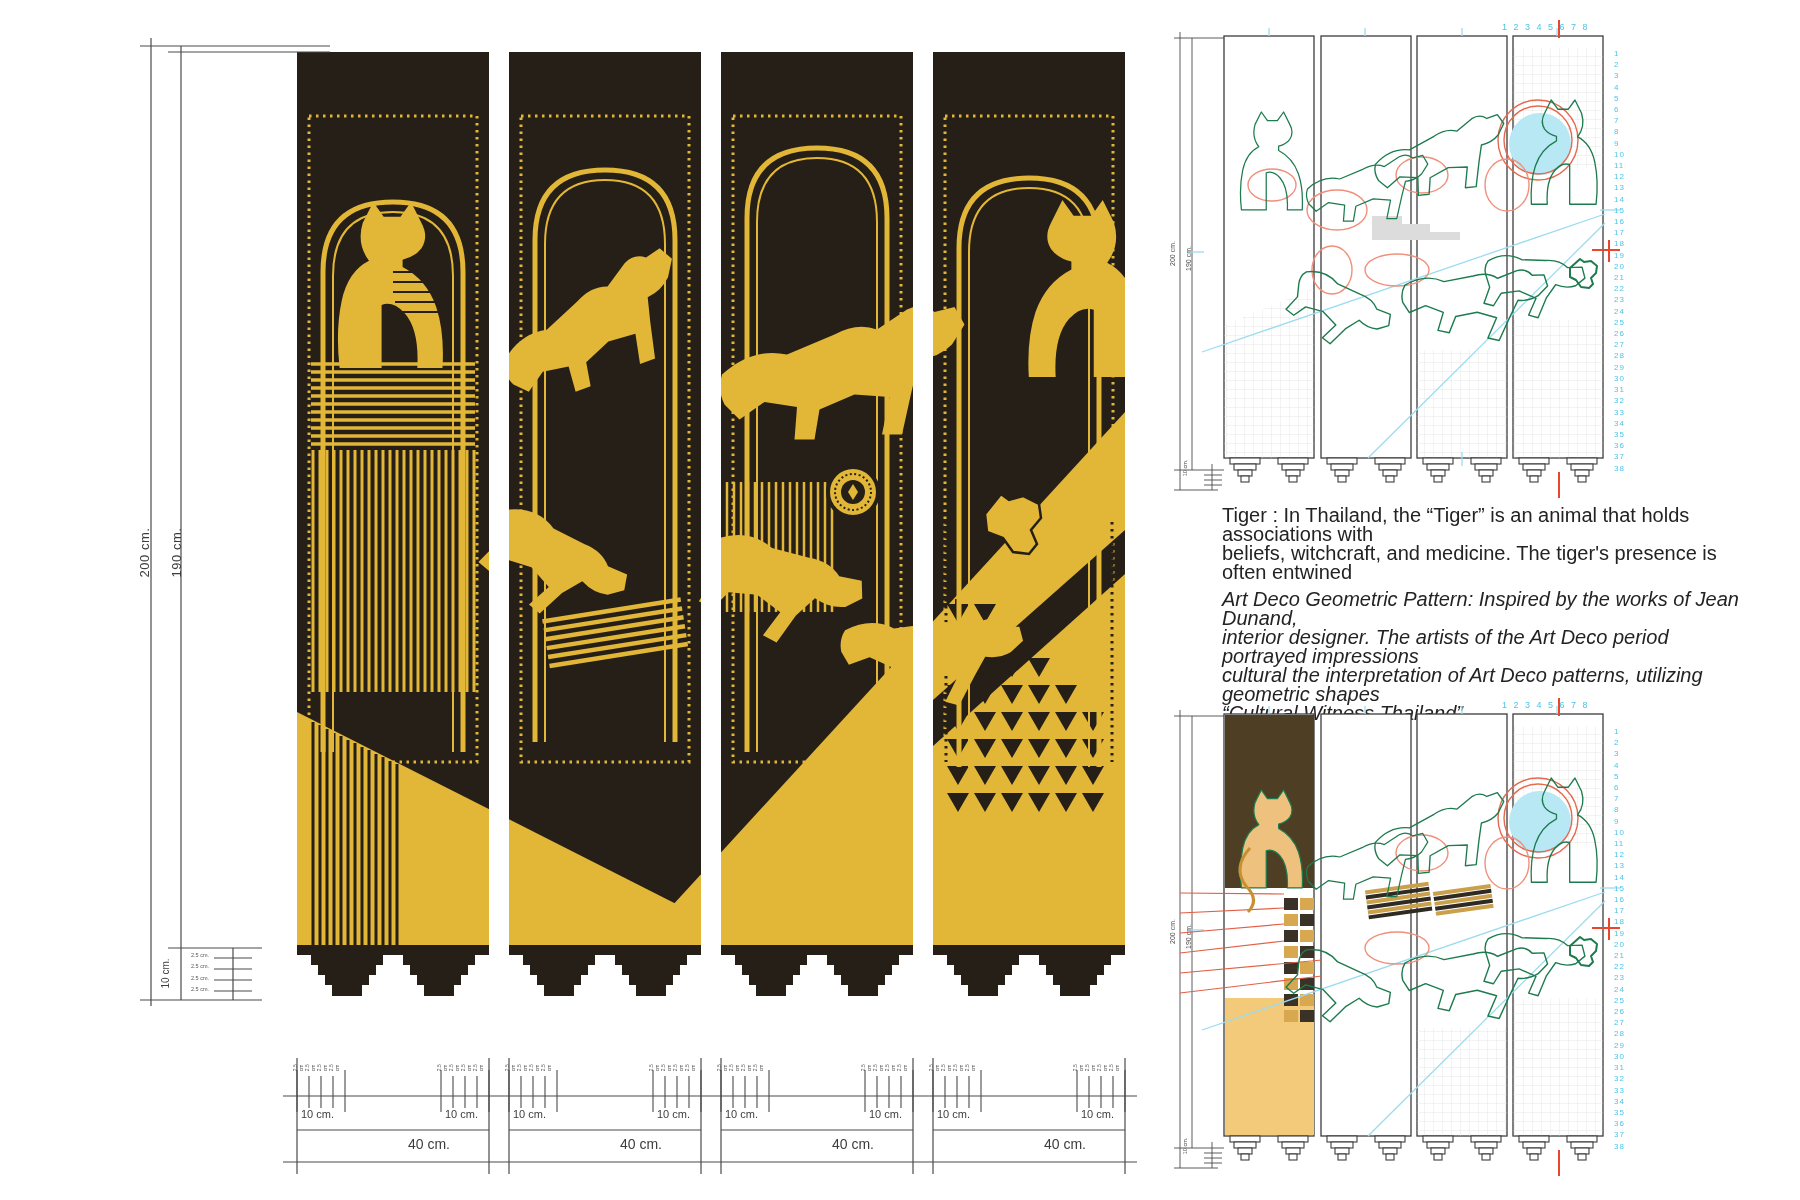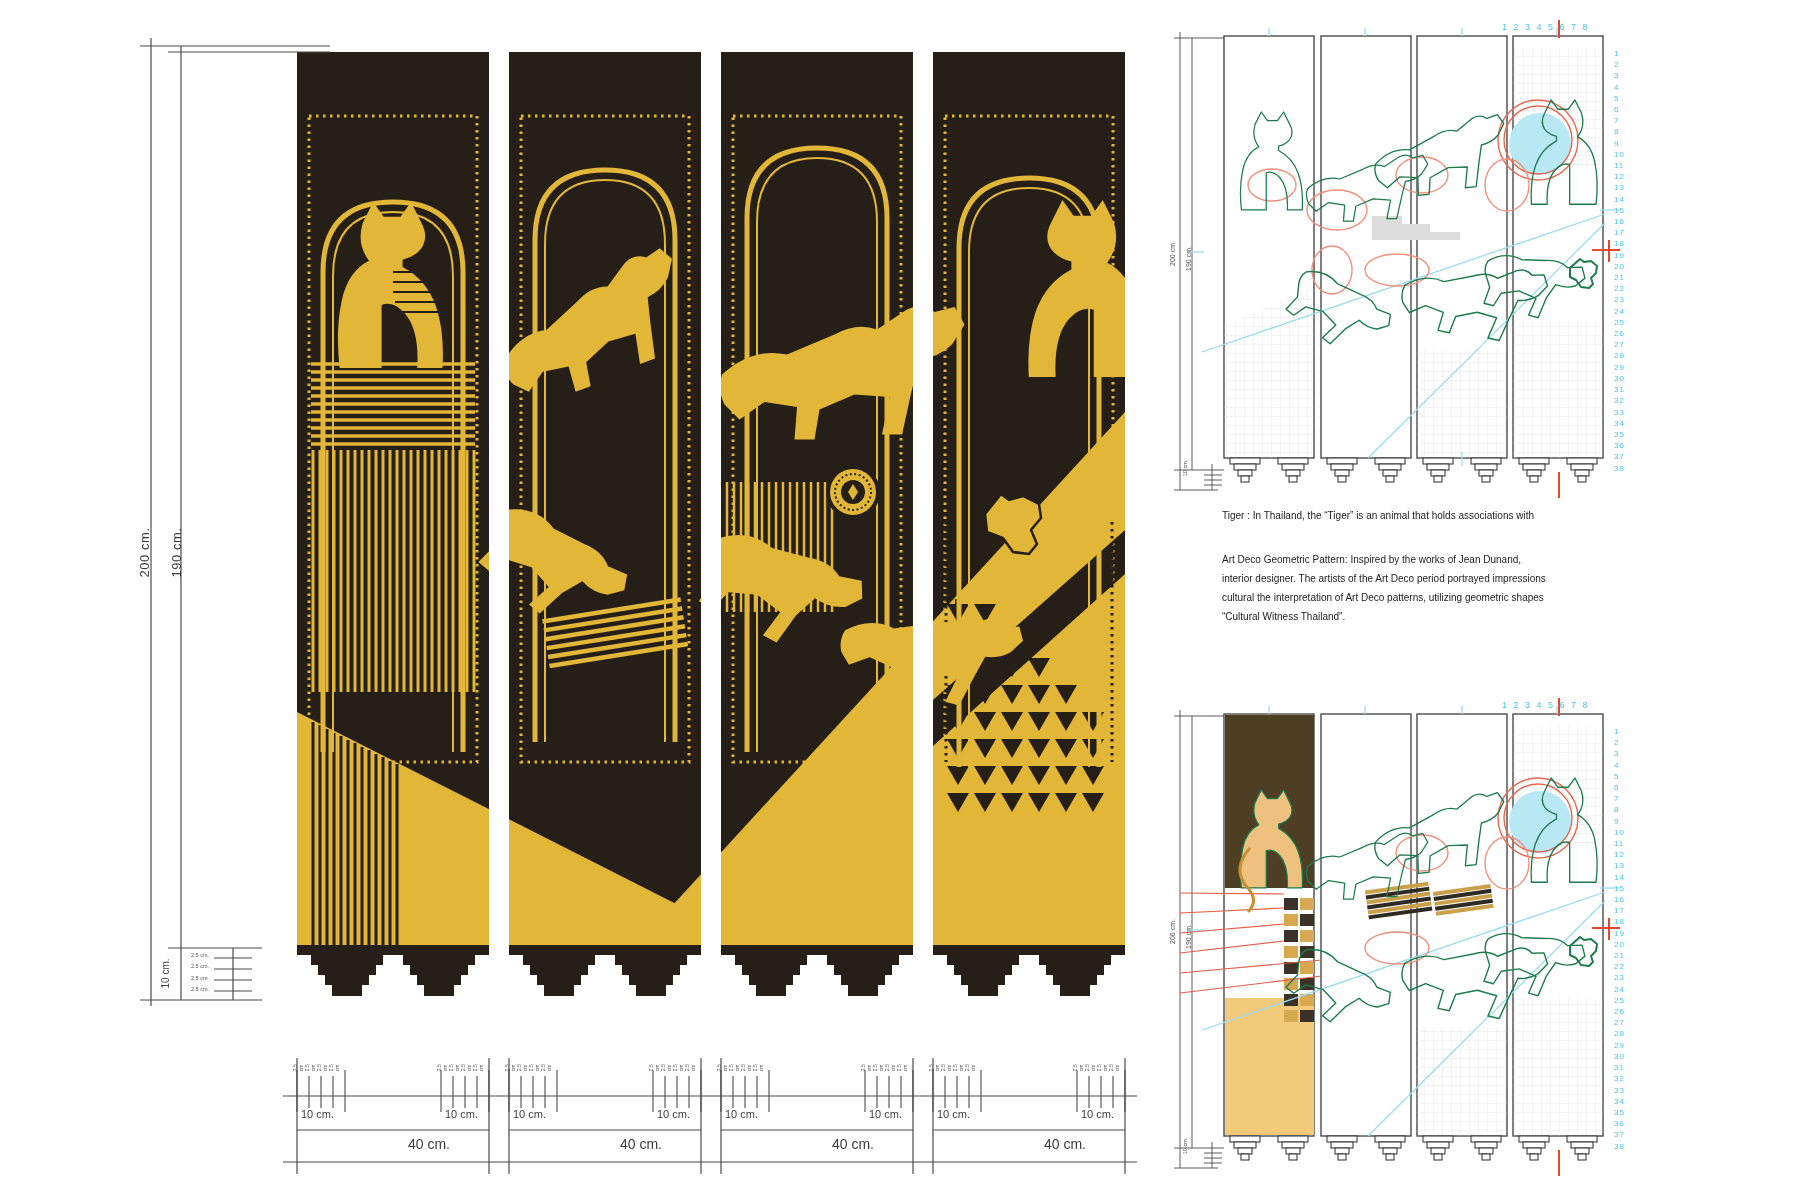--- a/index.html
+++ b/index.html
@@ -10,22 +10,22 @@
   .vlabel{transform:rotate(-90deg);transform-origin:center center;display:inline-block;}
   .dim-big{font-size:13px;letter-spacing:.5px;}
   .dim-mid{font-size:11px;}
   .dim-40{font-size:14px;margin-left:42px;}
   .tick-row{display:flex;gap:3.5px;}
   .tick-row span{display:inline-block;width:8.5px;height:22px;font-size:5px;color:#555;
                  transform:rotate(-90deg) translateX(-6px);transform-origin:center;}
   .footstep-col{display:flex;flex-direction:column;gap:5.4px;}
   .footstep-col span{font-size:5.5px;color:#555;}
   .desc{position:absolute;left:1222px;top:506px;width:520px;color:#232323;}
-  .desc .para{font-size:10px;line-height:19px;}
-  .desc .para + .para{margin-top:25px;}
+  .desc .para{font-size:20px;line-height:19px;}
+  .desc .para + .para{margin-top:8px;font-style:italic;}
   .side-numbers{position:absolute;display:flex;flex-direction:column;color:#4ec4e8;
                 font-size:8px;line-height:11.2px;letter-spacing:1px;}
   .ruler-numbers{position:absolute;display:flex;gap:6.5px;color:#4ec4e8;font-size:9px;}
   .sk-lbl{position:absolute;color:#4a4a4a;font-size:7px;white-space:nowrap;}
   .sk-lbl.tiny{font-size:5.5px;}
 </style>
 </head>
 <body>
 
 <svg class="abs" style="left:297px;top:52px" width="828" height="944" viewBox="0 0 828 944">
@@ -481,20 +481,21 @@
     <span>34</span>
     <span>35</span>
     <span>36</span>
     <span>37</span>
     <span>38</span>
   </div>
 
 <div class="desc">
   <div class="para">
       <div>Tiger : In Thailand, the “Tiger” is an animal that holds associations with</div>
+      <div>beliefs, witchcraft, and medicine. The tiger's presence is often entwined</div>
     </div>
   <div class="para">
       <div>Art Deco Geometric Pattern: Inspired by the works of Jean Dunand,</div>
       <div>interior designer. The artists of the Art Deco period portrayed impressions</div>
       <div>cultural the interpretation of Art Deco patterns, utilizing geometric shapes</div>
       <div>“Cultural Witness Thailand”.</div>
     </div>
 </div>
 
 <svg class="abs" style="left:1172px;top:698px" width="470" height="478" viewBox="0 0 470 478">

